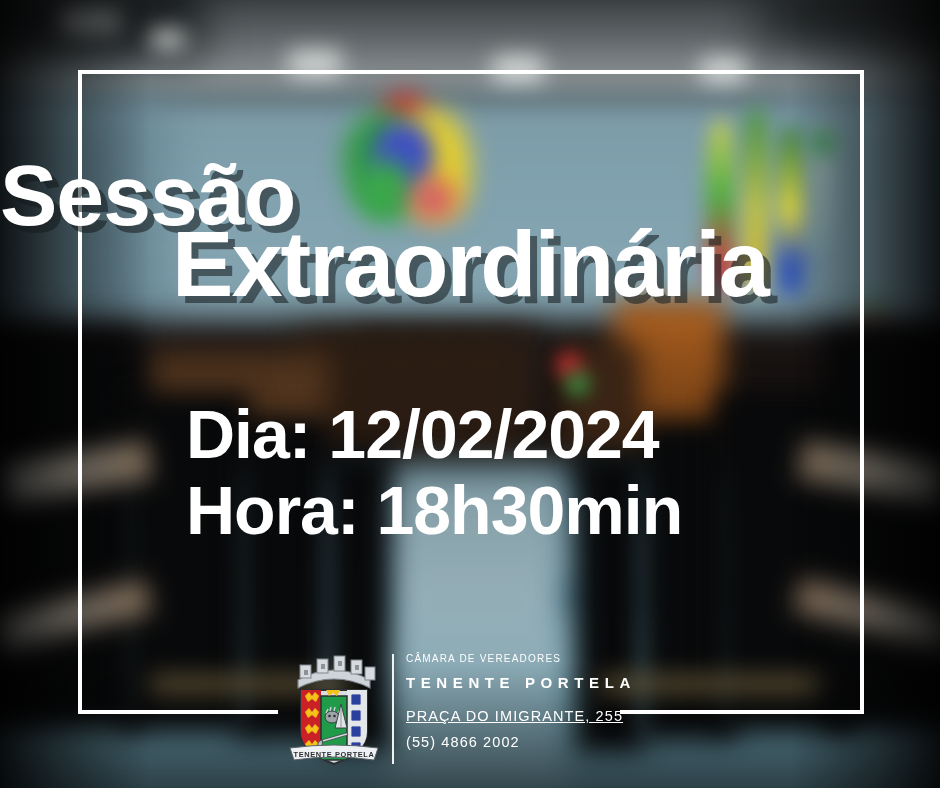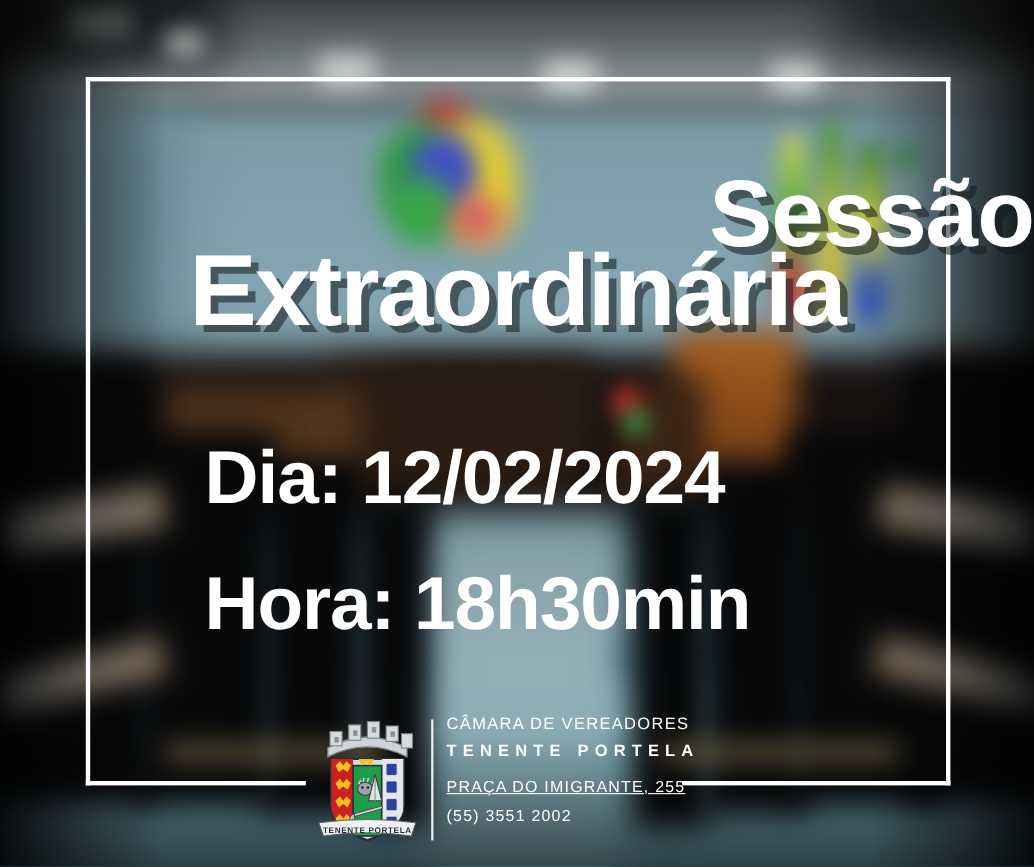--- a/index.html
+++ b/index.html
@@ -116,40 +116,40 @@
 
   
   .title{
     position:absolute;
     color:#ffffff;
     font-weight:bold;
     letter-spacing:-1px;
     white-space:nowrap;
     text-shadow:7px 7px 0 rgba(20,26,28,.55);
   }
-  #t-line1{left:0;top:152px;width:940px;text-align:right;font-size:86px;line-height:86px;}
+  #t-line1{left:0;top:152px;width:940px;text-align:left;font-size:86px;line-height:86px;}
   #t-line2{left:0;top:218px;width:940px;text-align:center;font-size:92px;line-height:92px;letter-spacing:-2px;}
 
   .info{
     position:absolute;
     color:#ffffff;
     font-weight:bold;
     white-space:nowrap;
     letter-spacing:-1px;
   }
   #i-date{left:186px;top:398px;font-size:68px;line-height:72px;}
-  #i-time{left:186px;top:474px;font-size:68px;line-height:72px;margin-top:39px;}
+  #i-time{left:186px;top:474px;font-size:68px;line-height:72px;}
 
   
   #footer{position:absolute;left:288px;top:646px;width:420px;height:126px;}
   #crest{position:absolute;left:0;top:2px;width:92px;height:122px;}
   #divider{position:absolute;left:104px;top:8px;width:2px;height:110px;background:rgba(255,255,255,.92);}
   #ftext{position:absolute;left:118px;top:2px;width:300px;color:#ffffff;}
   .fline{white-space:nowrap;}
-  #fl-1{font-size:15px;letter-spacing:1.2px;line-height:22px;font-weight:normal;}
+  #fl-1{font-size:10px;letter-spacing:1.2px;line-height:22px;font-weight:normal;}
   #fl-2{font-size:15px;letter-spacing:5.6px;line-height:26px;font-weight:bold;}
   #fl-3{font-size:14.5px;letter-spacing:1.1px;line-height:28px;font-weight:normal;padding-top:6px;text-decoration:underline;}
   #fl-4{font-size:14.5px;letter-spacing:1.1px;line-height:24px;font-weight:normal;}
 </style>
 </head>
 <body>
 
 <div id="poster">
 
   <div id="photo">
@@ -293,17 +293,17 @@
         <text x="46" y="109" font-family="'Liberation Sans',sans-serif" font-size="7.4" font-weight="bold" fill="#2b2f33" text-anchor="middle" letter-spacing="0.6">TENENTE PORTELA</text>
       </svg>
     </div>
 
     <div id="divider"></div>
 
     <div id="ftext">
       <div class="fline" id="fl-1">CÂMARA DE VEREADORES</div>
       <div class="fline" id="fl-2">TENENTE PORTELA</div>
       <div class="fline" id="fl-3">PRAÇA DO IMIGRANTE, 255</div>
-      <div class="fline" id="fl-4">(55) 3551 2002</div>
+      <div class="fline" id="fl-4">(55) 4866 2002</div>
     </div>
 
   </div>
 </div>
 
 </body></html>

